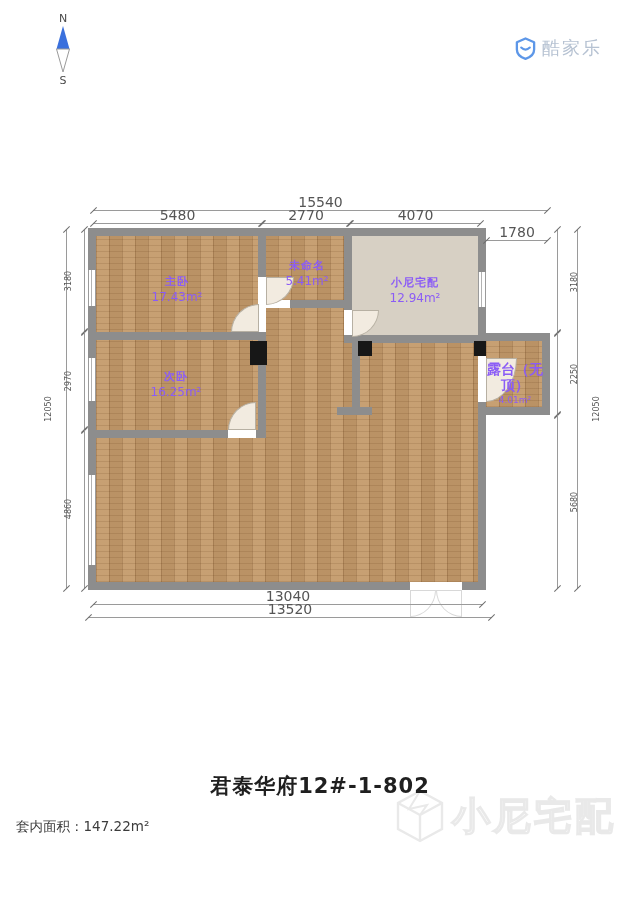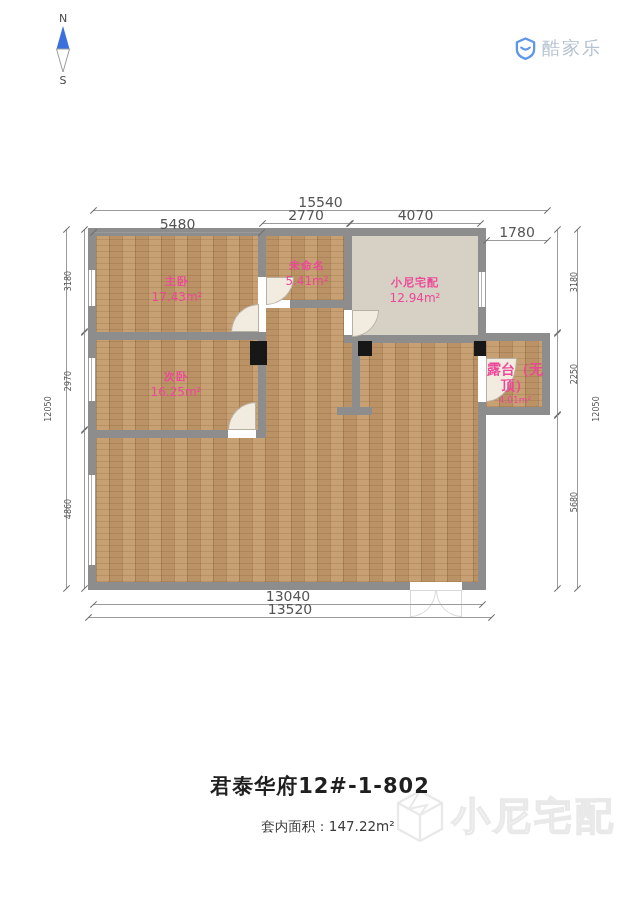--- a/index.html
+++ b/index.html
@@ -18,21 +18,21 @@
   
   .wall{position:absolute;background:#8d8d8d;}
   .gap{position:absolute;background:#ffffff;}
   .col{position:absolute;background:#171717;}
   .win{position:absolute;background:#fff;border-left:1px solid #9b9b9b;border-right:1px solid #9b9b9b;
        background-image:linear-gradient(90deg, transparent 2px, #b3b3b3 2px, #b3b3b3 3px, transparent 3px);
        box-sizing:border-box;}
   .door{position:absolute;background:#f2ebe0;border:1px solid #b7b0a3;box-sizing:border-box;}
   .pdoor{position:absolute;background:#fff;border:1px solid #d8d8d8;box-sizing:border-box;}
   
-  .room{position:absolute;text-align:center;color:#ec4899;line-height:1.15;}
+  .room{position:absolute;text-align:center;color:#8b5cf6;line-height:1.15;}
   .room .rname{font-size:11px;font-weight:600;letter-spacing:1px;}
   .room .rarea{font-size:12px;margin-top:2px;}
   .room.small .rname{font-size:14px;letter-spacing:0;}
   .room.small .rarea{font-size:9px;}
   
   .dim{position:absolute;}
   .dim-h{border-top:1px solid #9a9a9a;height:0;}
   .dim-h::before,.dim-h::after{content:"";position:absolute;width:9px;height:1px;background:#6e6e6e;top:-1px;}
   .dim-h::before{left:-4px;transform:rotate(-45deg);}
   .dim-h::after{right:-4px;transform:rotate(-45deg);}
@@ -46,21 +46,21 @@
   .dim-v.lab-l .dlab{left:-6px;transform:translate(-100%,-50%) rotate(-90deg);}
   .dim-v.lab-r .dlab{left:6px;transform:translate(0,-50%) rotate(-90deg);}
   
   .compass{position:absolute;left:48px;top:12px;width:30px;text-align:center;color:#4a4a4a;font-size:11px;}
   .compass .letter{display:block;line-height:14px;}
   .logo{position:absolute;left:514px;top:36px;display:flex;align-items:center;gap:5px;}
   .logo-text{font-size:18px;color:#b6c2d2;letter-spacing:2px;font-weight:500;}
   
   .fp-title{position:absolute;left:0;right:0;top:772px;text-align:center;font-size:21px;font-weight:700;
             color:#1f1f1f;letter-spacing:1px;z-index:2;}
-  .fp-sub{position:absolute;left:0;right:0;top:818px;text-align:center;font-size:13.5px;color:#3c3c3c;z-index:2;margin-left:16px;}
+  .fp-sub{position:absolute;left:0;right:0;top:818px;text-align:left;font-size:13.5px;color:#3c3c3c;z-index:2;margin-left:16px;}
   .wm{position:absolute;left:394px;top:788px;display:flex;align-items:center;gap:6px;z-index:1;}
   .wm-text{font-size:38px;font-weight:700;letter-spacing:3px;color:transparent;
            -webkit-text-stroke:1.3px #e9e9e9;white-space:nowrap;}
 </style>
 </head>
 <body>
 
 <div class="page">
 
   <div class="compass">
@@ -146,21 +146,21 @@
     <div class="rarea">16.25m²</div>
   </div>
   <div class="room small" style="left:474px;top:361px;width:82px;">
     <div class="rname">露台（无顶）</div>
     <div class="rarea">4.01m²</div>
   </div>
 
   <div class="dim dim-h" style="left:93px;top:210px;width:455px;">
     <span class="dlab">15540</span>
     </div>
-  <div class="dim dim-h" style="left:93px;top:232px;width:169px;">
+  <div class="dim dim-h" style="left:93px;top:223px;width:169px;">
     <span class="dlab">5480</span>
     </div>
   <div class="dim dim-h" style="left:262px;top:223px;width:88px;">
     <span class="dlab">2770</span>
     </div>
   <div class="dim dim-h" style="left:350px;top:223px;width:131px;">
     <span class="dlab">4070</span>
     </div>
   <div class="dim dim-h" style="left:486px;top:240px;width:62px;">
     <span class="dlab">1780</span>

